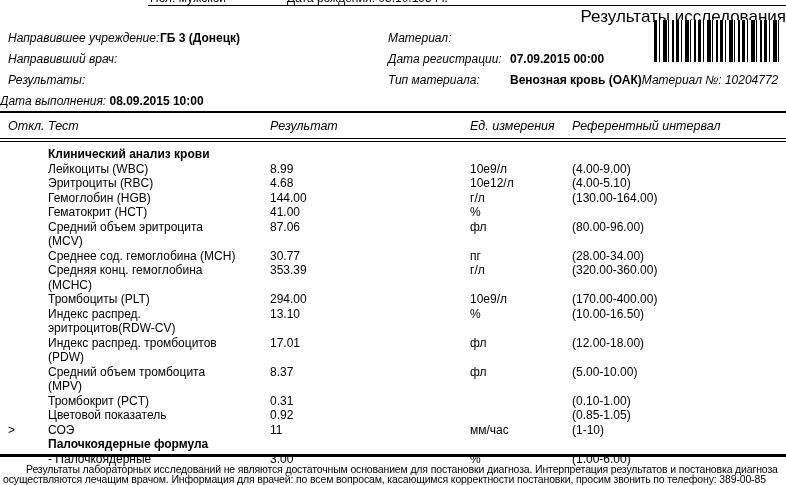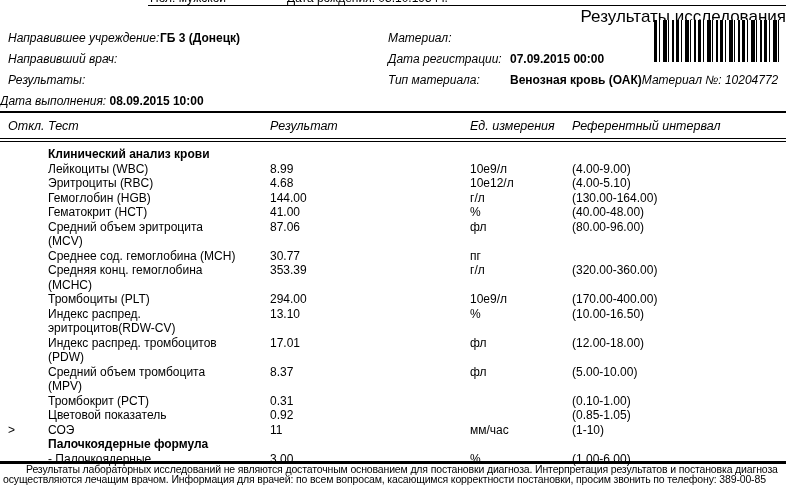--- a/index.html
+++ b/index.html
@@ -42,21 +42,21 @@
   .h-name,.c-name{width:222px;flex:0 0 auto;}
   .h-res,.c-res{width:200px;flex:0 0 auto;}
   .h-unit,.c-unit{width:102px;flex:0 0 auto;}
   .h-ref,.c-ref{flex:1;}
 
   .tbody{margin-top:5px;font-size:12px;}
   .tr{display:flex;line-height:14.5px;}
   .sec{font-weight:bold;width:400px;}
 
   .footer{position:absolute;left:0;right:0;bottom:0;border-top:3px solid #000;
-    font-size:10.5px;line-height:10px;padding:0 0 1px;letter-spacing:-0.15px;}
+    font-size:10.5px;line-height:10px;padding:7px 0 1px;letter-spacing:-0.15px;}
   .f1{text-indent:26px;white-space:nowrap;}
   .f2{padding-left:3px;white-space:nowrap;}
 </style>
 </head>
 <body>
 
 <div class="page">
 
   <div class="top-clip">
     <span class="tc1">Пол: мужской</span>
@@ -130,34 +130,34 @@
         <div class="c-name">Гемоглобин (HGB)</div>
         <div class="c-res">144.00</div>
         <div class="c-unit">г/л</div>
         <div class="c-ref">(130.00-164.00)</div>
       </div>
       <div class="tr">
         <div class="c-flag"></div>
         <div class="c-name">Гематокрит (HCT)</div>
         <div class="c-res">41.00</div>
         <div class="c-unit">%</div>
-        <div class="c-ref">(40.00-48.00)</div>
       </div>
       <div class="tr">
         <div class="c-flag"></div>
         <div class="c-name">Средний объем эритроцита<div>(MCV)</div></div>
         <div class="c-res">87.06</div>
         <div class="c-unit">фл</div>
         <div class="c-ref">(80.00-96.00)</div>
       </div>
       <div class="tr">
         <div class="c-flag"></div>
         <div class="c-name">Среднее сод. гемоглобина (MCH)</div>
         <div class="c-res">30.77</div>
         <div class="c-unit">пг</div>
+        <div class="c-ref">(28.00-34.00)</div>
       </div>
       <div class="tr">
         <div class="c-flag"></div>
         <div class="c-name">Средняя конц. гемоглобина<div>(MCHC)</div></div>
         <div class="c-res">353.39</div>
         <div class="c-unit">г/л</div>
         <div class="c-ref">(320.00-360.00)</div>
       </div>
       <div class="tr">
         <div class="c-flag"></div>

